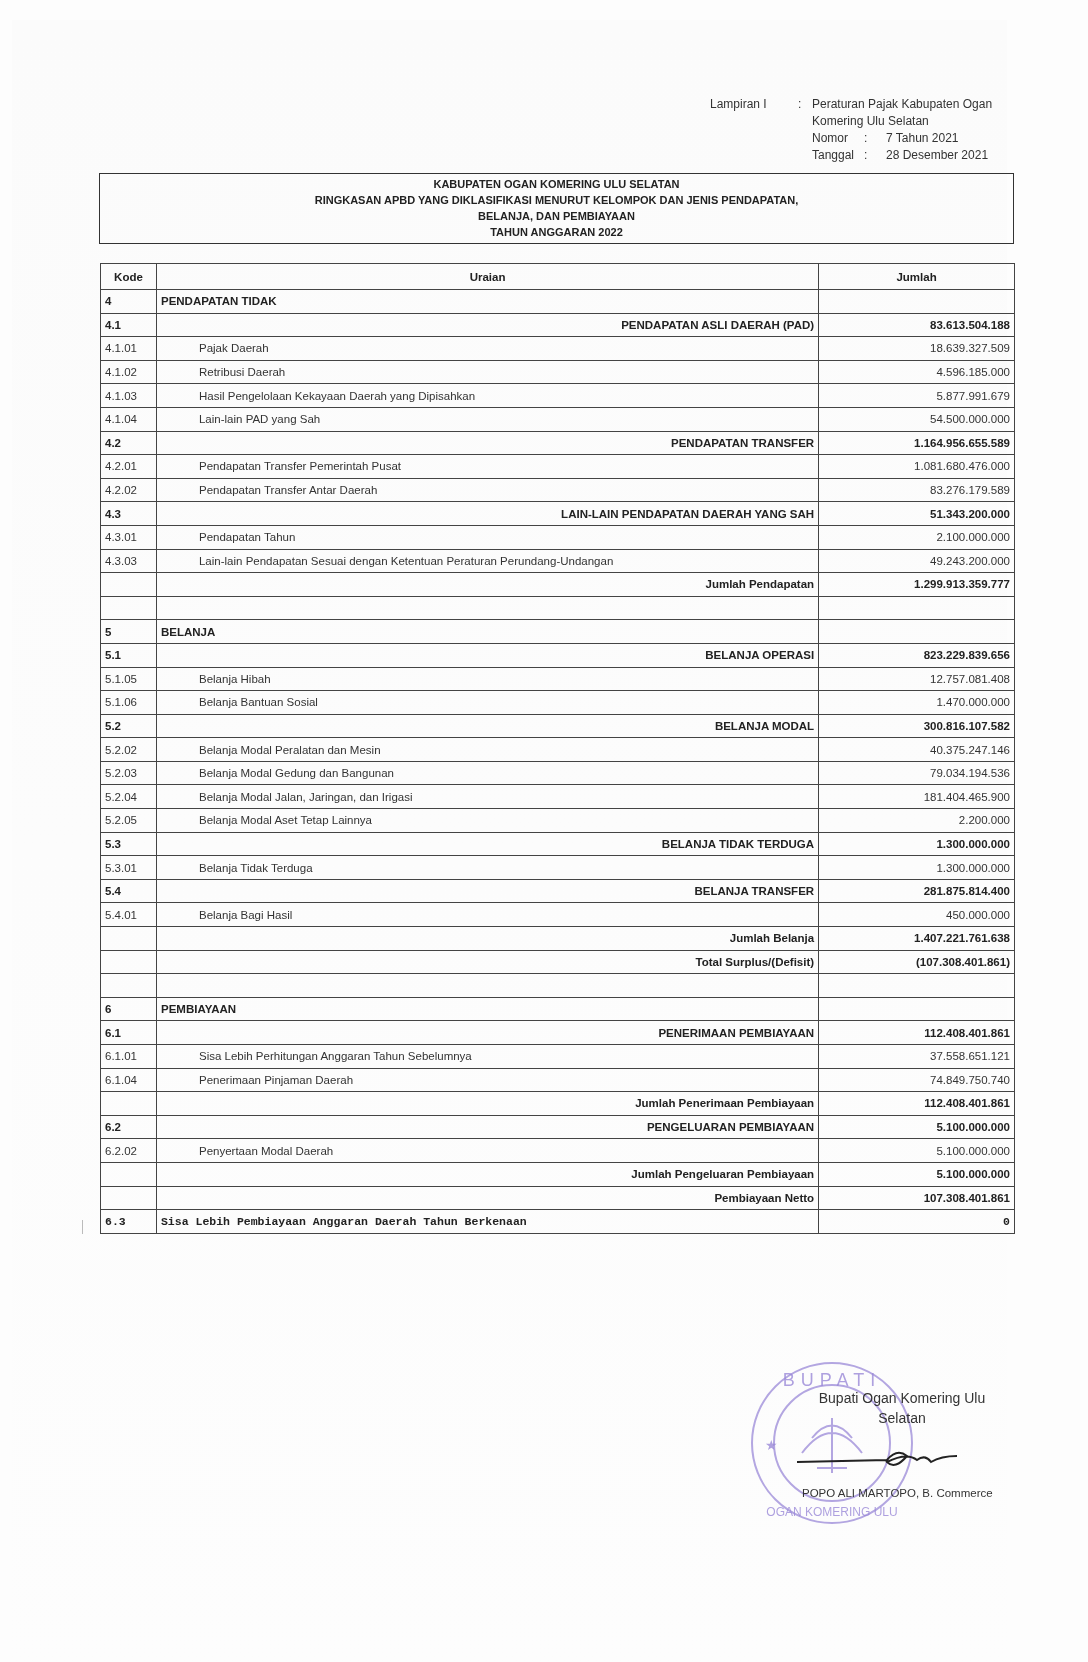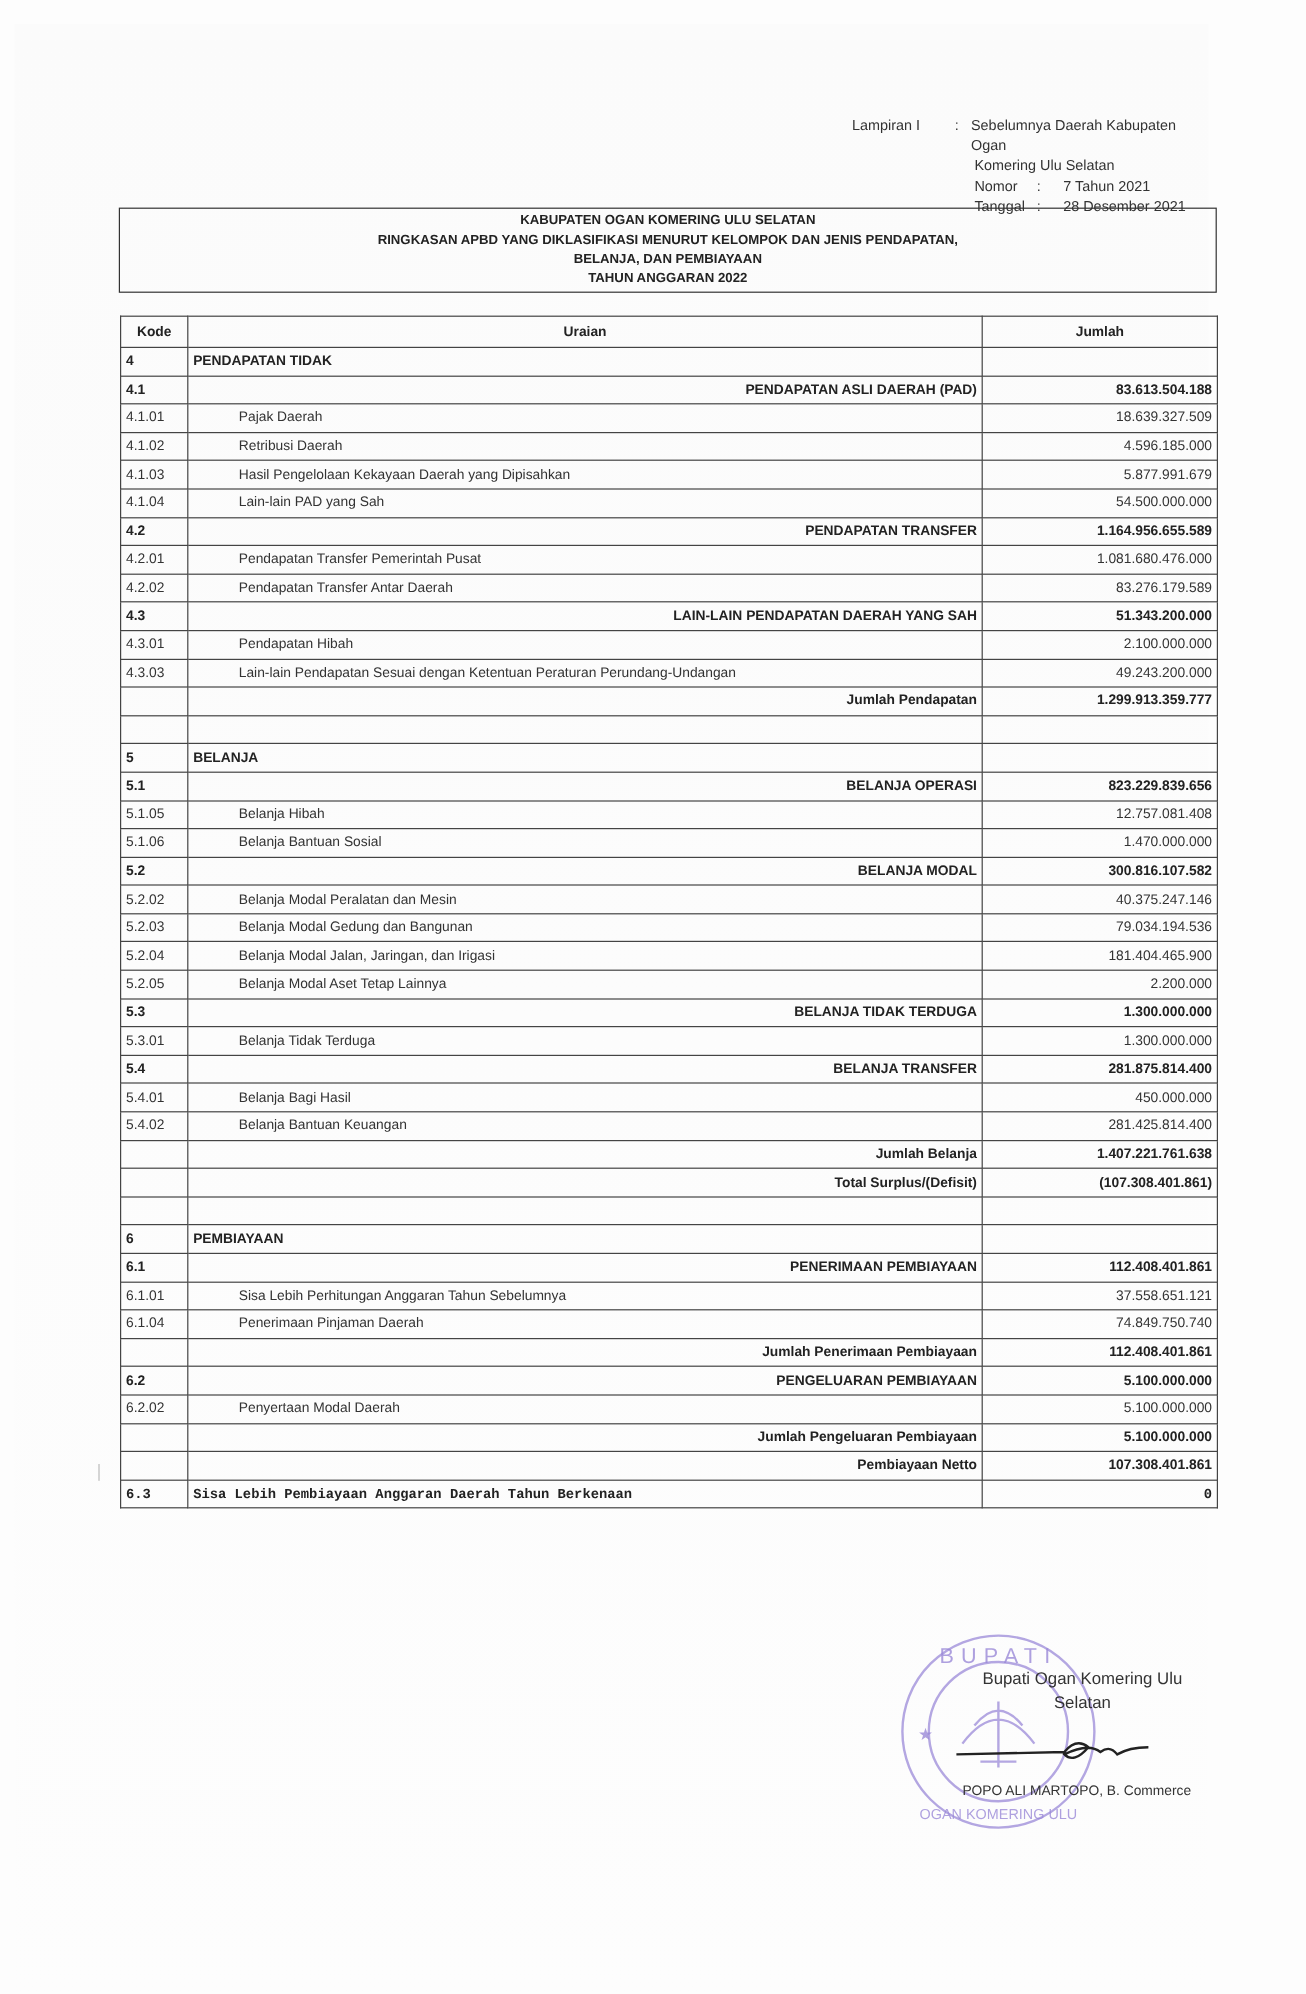--- a/index.html
+++ b/index.html
@@ -33,21 +33,21 @@
 </style>
 </head>
 <body>
 
 <div class="page">
 
   <div class="lampiran">
     <div class="row">
       <span class="lbl">Lampiran I</span>
       <span class="sep">:</span>
-      <span>Sebelumnya Daerah Kabupaten Ogan</span>
+      <span>Peraturan Pajak Kabupaten Ogan</span>
     </div>
     <div class="row">
         <span class="indent">Komering Ulu Selatan</span>
       </div>
     <div class="row sub">
       <span class="lbl2">Nomor</span>
       <span class="sep2">:</span>
       <span>7 Tahun 2021</span>
     </div>
     <div class="row sub">
@@ -123,21 +123,21 @@
           <td class="ur">Pendapatan Transfer Antar Daerah</td>
           <td class="amt">83.276.179.589</td>
         </tr>
         <tr class="lvl1">
           <td>4.3</td>
           <td class="ur">LAIN-LAIN PENDAPATAN DAERAH YANG SAH</td>
           <td class="amt">51.343.200.000</td>
         </tr>
         <tr class="lvl2">
           <td>4.3.01</td>
-          <td class="ur">Pendapatan Hibah</td>
+          <td class="ur">Pendapatan Tahun</td>
           <td class="amt">2.100.000.000</td>
         </tr>
         <tr class="lvl2">
           <td>4.3.03</td>
           <td class="ur">Lain-lain Pendapatan Sesuai dengan Ketentuan Peraturan Perundang-Undangan</td>
           <td class="amt">49.243.200.000</td>
         </tr>
         <tr class="total">
           <td></td>
           <td class="ur">Jumlah Pendapatan</td>
@@ -205,25 +205,20 @@
         </tr>
         <tr class="lvl1">
           <td>5.4</td>
           <td class="ur">BELANJA TRANSFER</td>
           <td class="amt">281.875.814.400</td>
         </tr>
         <tr class="lvl2">
           <td>5.4.01</td>
           <td class="ur">Belanja Bagi Hasil</td>
           <td class="amt">450.000.000</td>
-        </tr>
-        <tr class="lvl2">
-          <td>5.4.02</td>
-          <td class="ur">Belanja Bantuan Keuangan</td>
-          <td class="amt">281.425.814.400</td>
         </tr>
         <tr class="total">
           <td></td>
           <td class="ur">Jumlah Belanja</td>
           <td class="amt">1.407.221.761.638</td>
         </tr>
         <tr class="total">
           <td></td>
           <td class="ur">Total Surplus/(Defisit)</td>
           <td class="amt">(107.308.401.861)</td>

